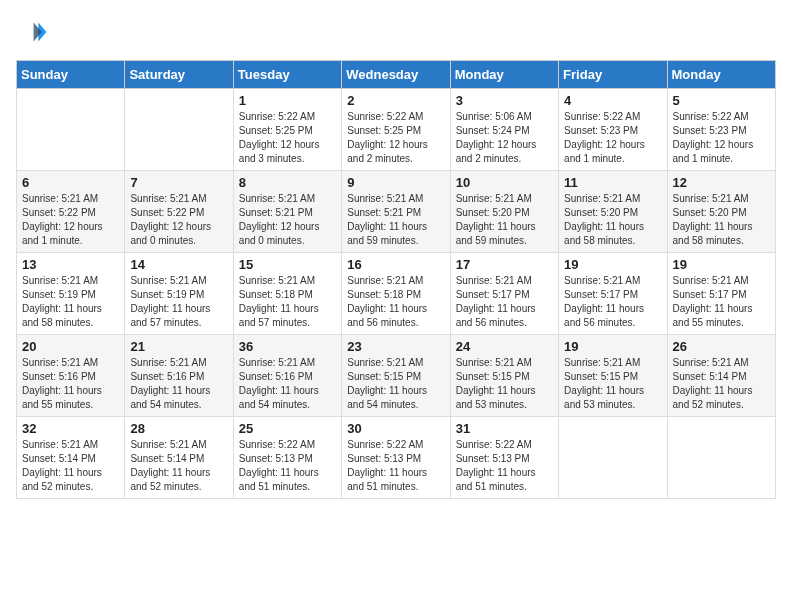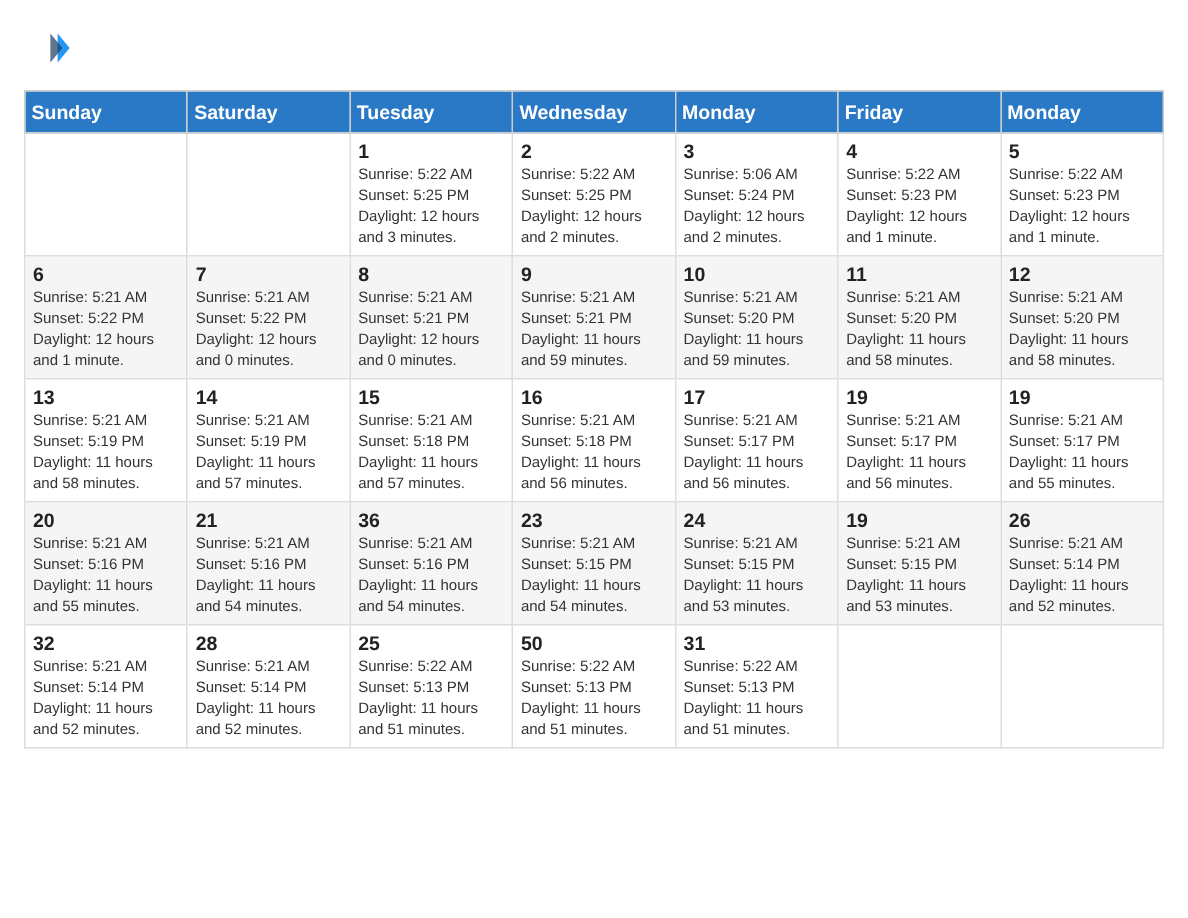--- a/index.html
+++ b/index.html
@@ -299,21 +299,21 @@
 Sunset: 5:14 PM
 Daylight: 11 hours and 52 minutes.</div>
         </td>
         <td>
           <div class="day-number">25</div>
           <div class="day-info">Sunrise: 5:22 AM
 Sunset: 5:13 PM
 Daylight: 11 hours and 51 minutes.</div>
         </td>
         <td>
-          <div class="day-number">50</div>
+          <div class="day-number">30</div>
           <div class="day-info">Sunrise: 5:22 AM
 Sunset: 5:13 PM
 Daylight: 11 hours and 51 minutes.</div>
         </td>
         <td>
           <div class="day-number">31</div>
           <div class="day-info">Sunrise: 5:22 AM
 Sunset: 5:13 PM
 Daylight: 11 hours and 51 minutes.</div>
         </td>

